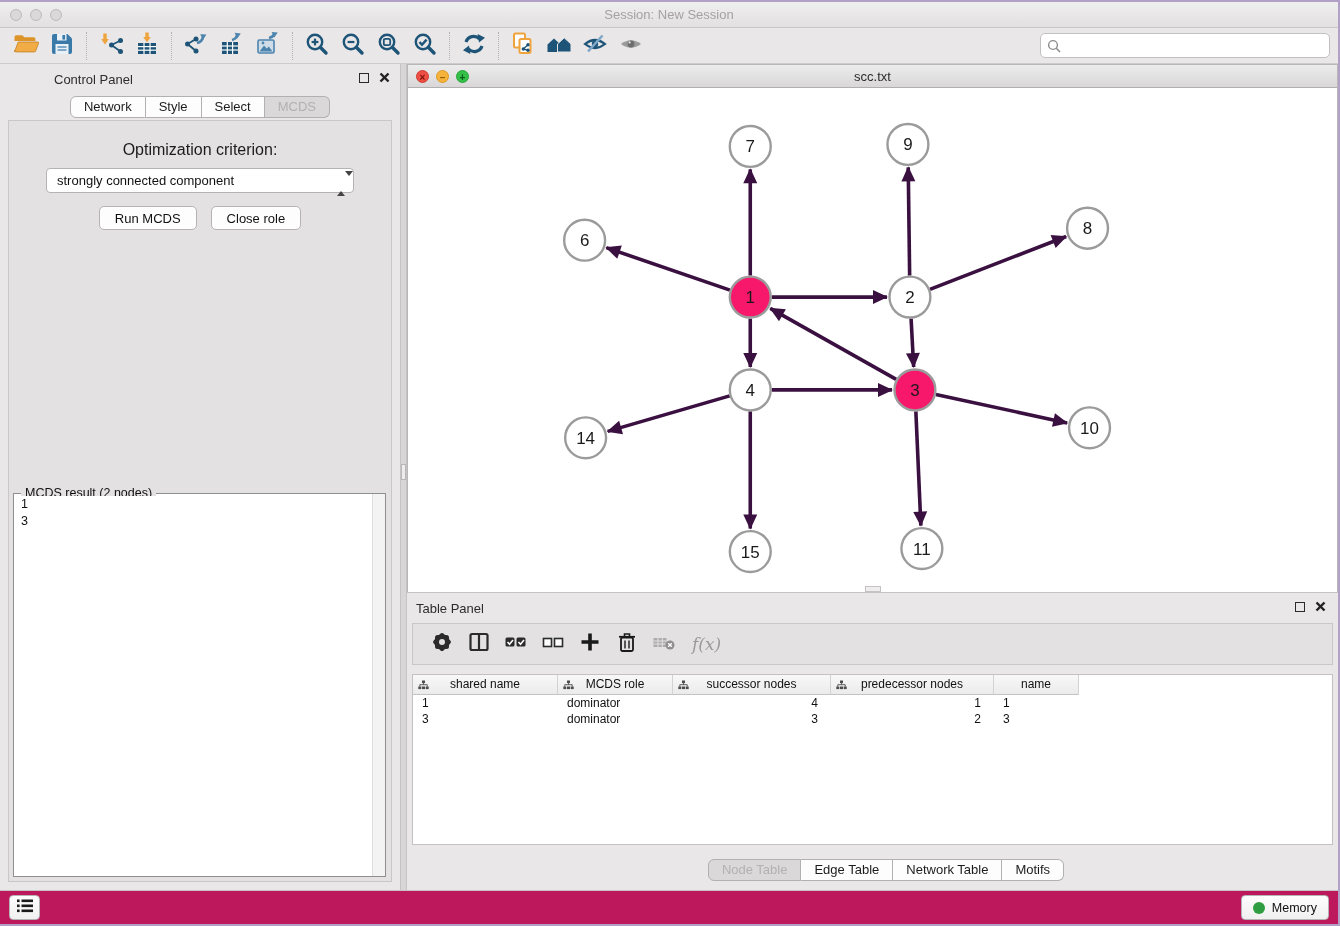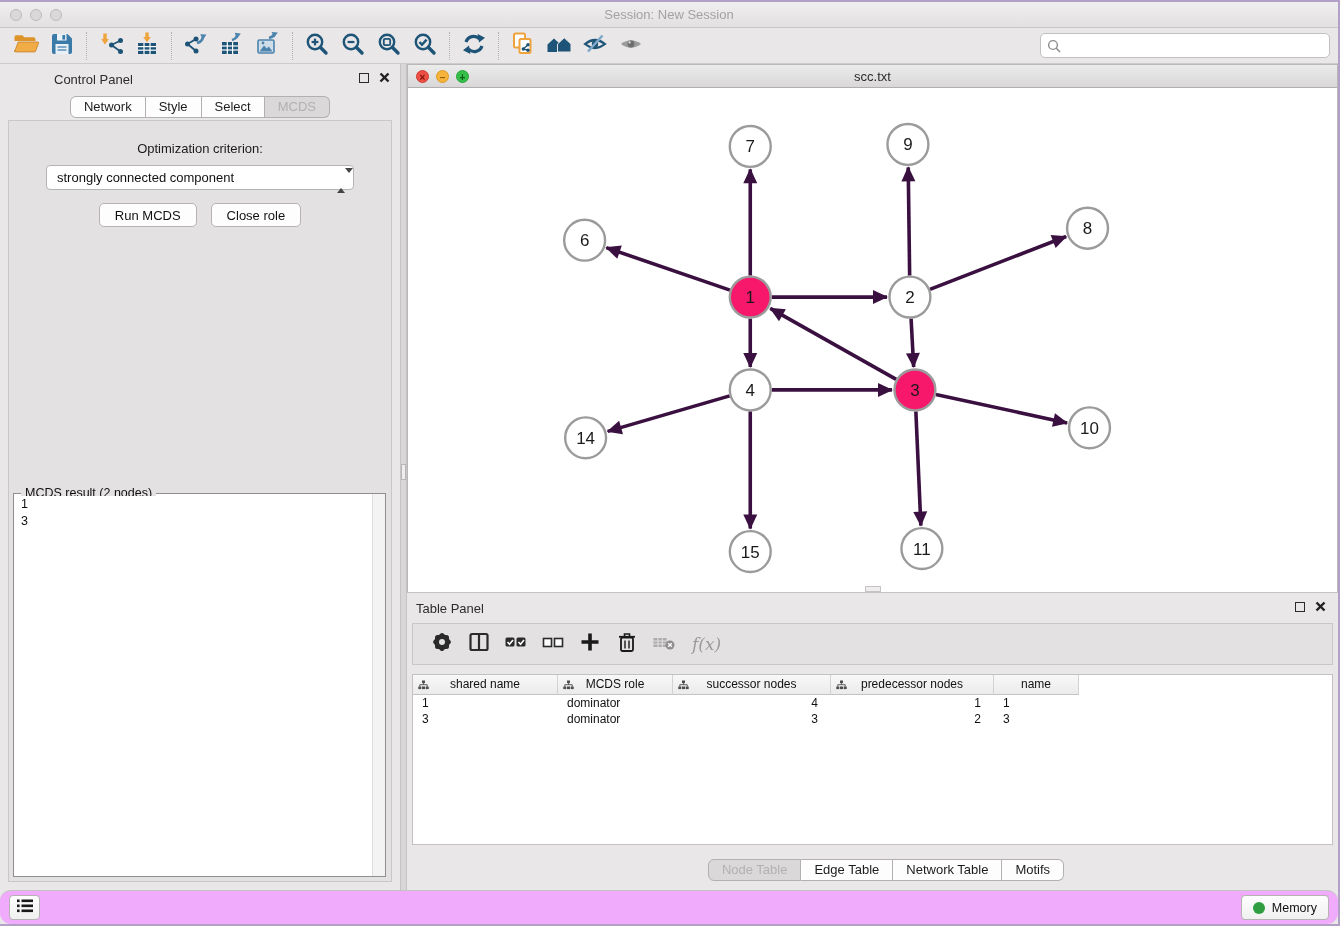--- a/index.html
+++ b/index.html
@@ -31,21 +31,21 @@
   .cp-title { position:absolute; left:12px; top:8px; font-size:13px; color:#2d2d2d;margin-left:42px; }
   .panel-icons { position:absolute; right:10px; top:8px; display:flex; gap:10px; align-items:center; }
   .float-box { width:10px; height:10px; border:1.6px solid #2b2b2b; background:transparent; }
   .tabs-row { display:flex; justify-content:center; }
   .tab { height:22px; line-height:20px; padding:0 13px; font-size:13px; color:#1c1c1c; background:#fdfdfd; border:1px solid #b2b0b1; border-left:none; }
   .tab:first-child { border-left:1px solid #b2b0b1; border-radius:6px 0 0 6px; }
   .tab:last-child { border-radius:0 6px 6px 0; }
   .tab.active { background:#dad8d9; color:#b3b1b2; }
   .cp-tabs { position:absolute; left:0; right:0; top:32px; }
   .cp-box { position:absolute; left:8px; right:8px; top:56px; bottom:8px; background:#e3e1e2; border:1px solid #c9c7c8; }
-  .opt-label { margin-top:20px; text-align:center; font-size:13px; color:#1c1c1c; }
+  .opt-label { margin-top:20px; text-align:center; font-size:16px; color:#1c1c1c; }
   .select { position:relative; width:308px; height:25px; margin:9px auto 0; background:#fff; border:1px solid #b5b3b4; border-radius:4px; font-size:13px; color:#111; line-height:23px; padding-left:10px; }
   .select .stepper { position:absolute; right:7px; top:3px; width:9px; }
   .stepper .up { width:0; height:0; border-left:4.5px solid transparent; border-right:4.5px solid transparent; border-bottom:5px solid #444; margin-bottom:3px; }
   .stepper .dn { width:0; height:0; border-left:4.5px solid transparent; border-right:4.5px solid transparent; border-top:5px solid #444; }
   .btn-row { margin-top:13px; display:flex; justify-content:center; gap:14px; }
   .push-btn { height:24px; padding:1px 15px; background:#fdfdfd; border:1px solid #b5b3b4; border-radius:5px; font-size:13px; color:#111; font-family:"Liberation Sans",sans-serif; }
   .result-fieldset { position:absolute; left:4px; right:5px; top:372px; bottom:4px; border:1px solid #8f8f8f; background:#fff; }
   .result-legend { position:absolute; left:7px; top:-8px; background:#e3e1e2; padding:0 4px; font-size:12.5px; color:#111; }
   .result-view { position:absolute; left:1px; right:1px; top:2px; bottom:1px; background:#fff; overflow:hidden; }
   .result-line { font-size:12.5px; line-height:17px; padding-left:6px; color:#111; }
@@ -79,21 +79,21 @@
   .tp-table { position:absolute; left:5px; right:5px; top:81px; bottom:45px; background:#fff; border:1px solid #c3c1c2; overflow:hidden; }
   .thead { display:flex; height:20px; }
   .th { position:relative; flex:none; background:linear-gradient(#f8f8f8,#ebebeb); border-right:1px solid #d2d2d2; border-bottom:1px solid #c4c4c4; font-size:12px; color:#111; text-align:center; line-height:19px; }
   .th svg { position:absolute; left:5px; top:5px; }
   .trow { display:flex; height:16px; }
   .td { flex:none; font-size:12px; color:#111; line-height:16px; padding:0 9px; white-space:nowrap; overflow:hidden; }
   .td.right { text-align:right; padding-right:13px; }
   .tp-tabs { position:absolute; left:0; right:0; bottom:9px;margin-left:27px; }
 
   
-  .statusbar { position:relative; height:34px; flex:none; background:#f0abfc; border-top:1px solid #c5c3c4; display:flex; align-items:center; justify-content:space-between; padding:12px 9px;border-radius:11px; }
+  .statusbar { position:relative; height:34px; flex:none; background:#be185d; border-top:1px solid #c5c3c4; display:flex; align-items:center; justify-content:space-between; padding:12px 9px; }
   .sq-btn { width:31px; height:25px; background:linear-gradient(#fefefe,#f0f0f0); border:1px solid #b5b3b4; border-radius:4px; display:flex; align-items:center; justify-content:center; }
   .memory-btn { height:25px; padding:0 11px; background:linear-gradient(#fefefe,#f0f0f0); border:1px solid #b5b3b4; border-radius:4px; display:flex; align-items:center; gap:7px; font-size:12.5px; color:#111; font-family:"Liberation Sans",sans-serif; }
   .green-dot { width:12px; height:12px; border-radius:50%; background:#2f9e41; }
 </style>
 </head>
 <body>
 
 <div class="screen">
 <div class="window">
 

